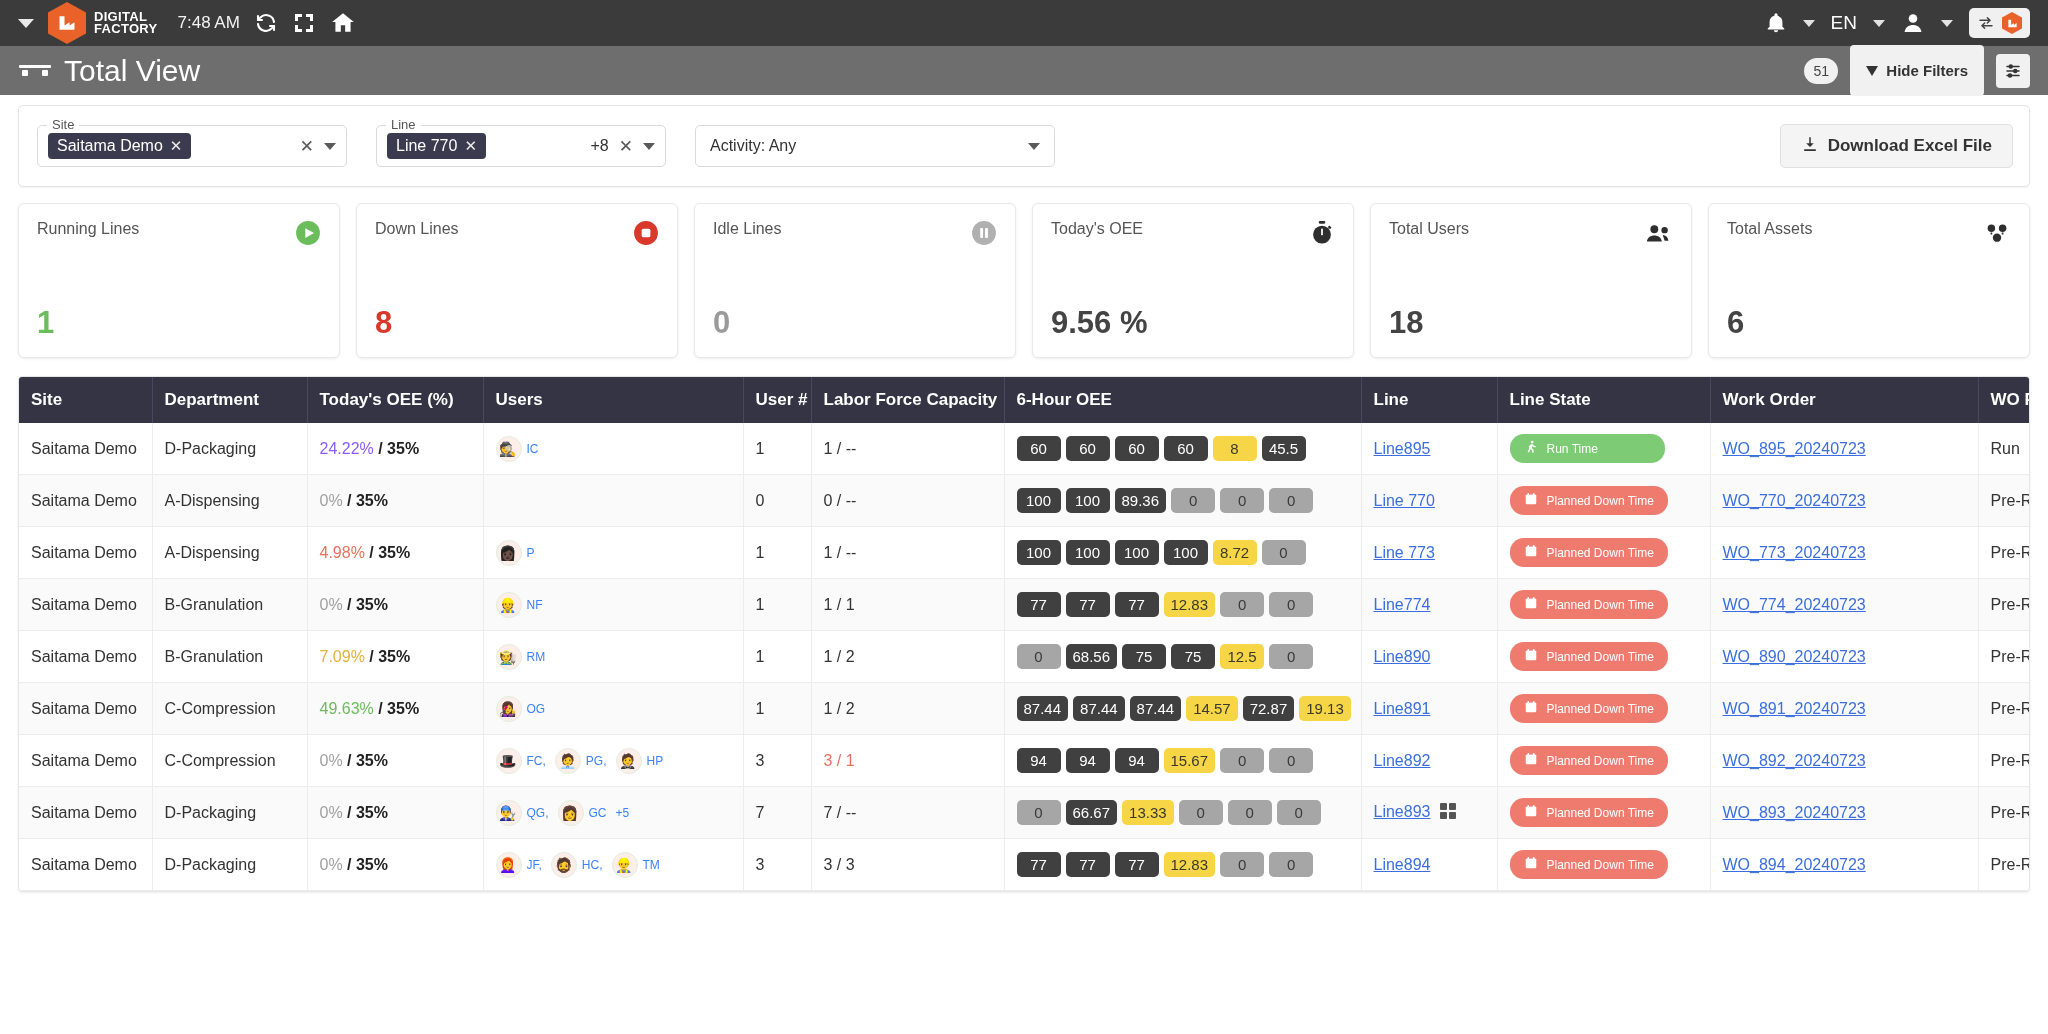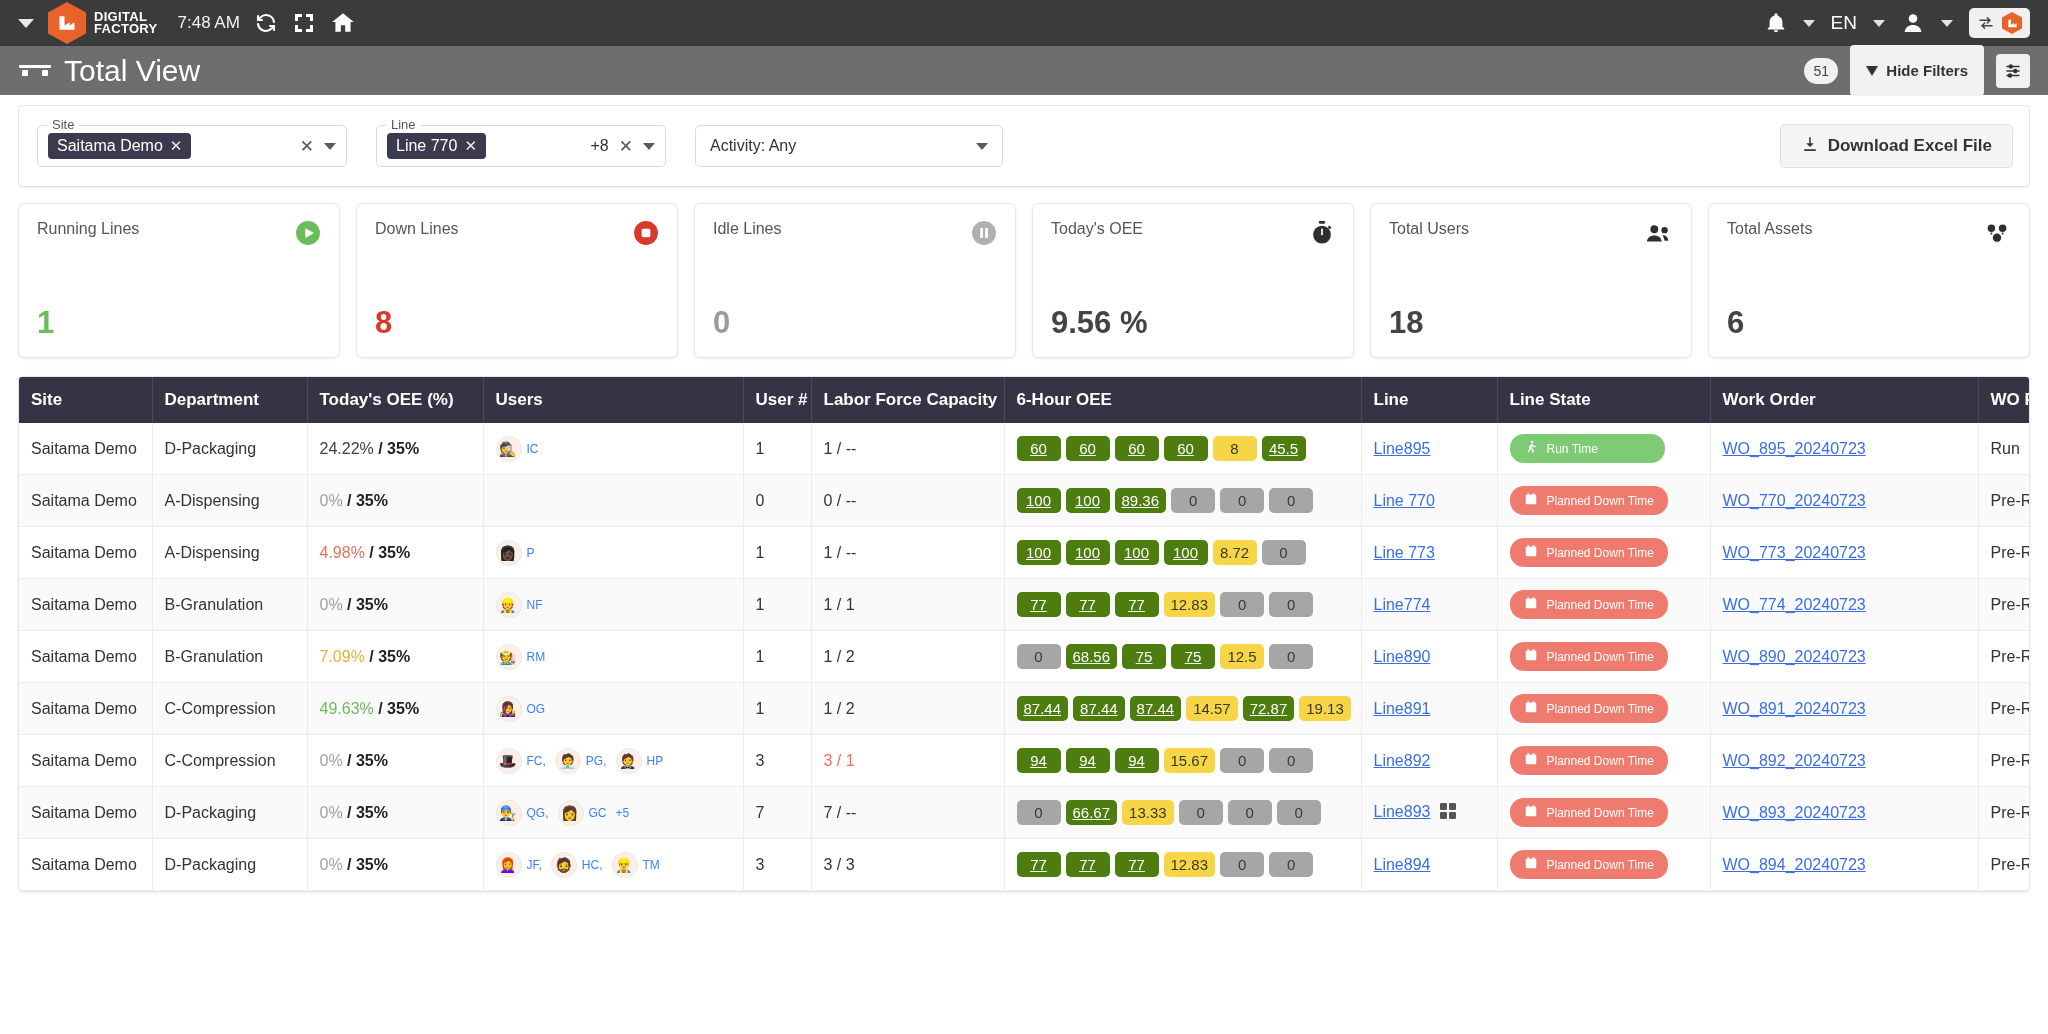--- a/index.html
+++ b/index.html
@@ -161,21 +161,21 @@
     width: 26px; height: 26px; border-radius: 50%;
     background: #fdeee9; border: 1px solid #dfeedd; flex: 0 0 auto;
     display: inline-flex; align-items: center; justify-content: center;
     font-size: 14px; overflow:hidden;
   }
   .uname { font-size: 12px; color: #3b82f6; margin-right: 4px; }
   .pill {
     display: inline-block; min-width: 44px; text-align: center;
     border-radius: 5px; padding: 4px 7px; font-size: 15px; margin-right: 5px;
   }
-  .pill.green { background: #4d7c0f; color: #fff; text-decoration: underline; }
+  .pill.green { background: #404040; color: #fff; }
   .pill.yellow { background: #f6d547; color: #3a3a2a; }
   .pill.gray { background: #a6a6a6; color: #3a3a3a; }
   .line-link { color: #3b6fe0; text-decoration: underline; cursor: pointer; font-size:16px; }
   .state-badge {
     display: inline-flex; align-items: center; gap: 9px;
     border-radius: 14px; padding: 6px 14px; color: #fff; font-size: 12px;
     min-width: 155px;
   }
   .state-badge.run { background: #7dcb74; }
   .state-badge.down { background: #ef7b6e; }
@@ -293,21 +293,21 @@
         <span>Line 770</span>
         <span class="chip-x">✕</span>
       </span>
       <span class="fs-actions">
         <span class="plusn">+8</span>
         <span class="x">✕</span>
         <span class="caret"></span>
       </span>
     </fieldset>
 
-    <div class="activity-select" style="width:308px;margin-left:27px;">
+    <div class="activity-select" style="width:360px;margin-left:27px;">
       <span>Activity: Any</span>
       <span class="caret" style="margin-left:auto;"></span>
     </div>
 
     <button class="dl-btn">
       <span>
         <svg width="18" height="18" viewBox="0 0 24 24" fill="#333">
             <path d="M11 3h2v8h4l-5 5-5-5h4z"></path>
             <rect x="4" y="19" width="16" height="2.2" rx="1"></rect>
           </svg>
@@ -414,21 +414,21 @@
           <th>Line</th>
           <th>Line State</th>
           <th>Work Order</th>
           <th>WO Phase</th>
         </tr>
       </thead>
     <tbody id="tbody">
         <tr>
           <td>Saitama Demo</td>
           <td>D-Packaging</td>
-          <td class="oee-cell"><span class="pct" style="color:#404040">24.22%</span> <span class="target">/ 35%</span></td>
+          <td class="oee-cell"><span class="pct" style="color:#8b5cf6">24.22%</span> <span class="target">/ 35%</span></td>
           <td>
             <div class="users-cell">
               <span class="avatar">🕵️</span>
               <span class="uname">IC</span>
             </div>
           </td>
           <td>1</td>
           <td style="color:#333333">1 / --</td>
           <td><span class="pill green">60</span><span class="pill green">60</span><span class="pill green">60</span><span class="pill green">60</span><span class="pill yellow">8</span><span class="pill green">45.5</span></td>
           <td><span class="line-link">Line895</span></td>

